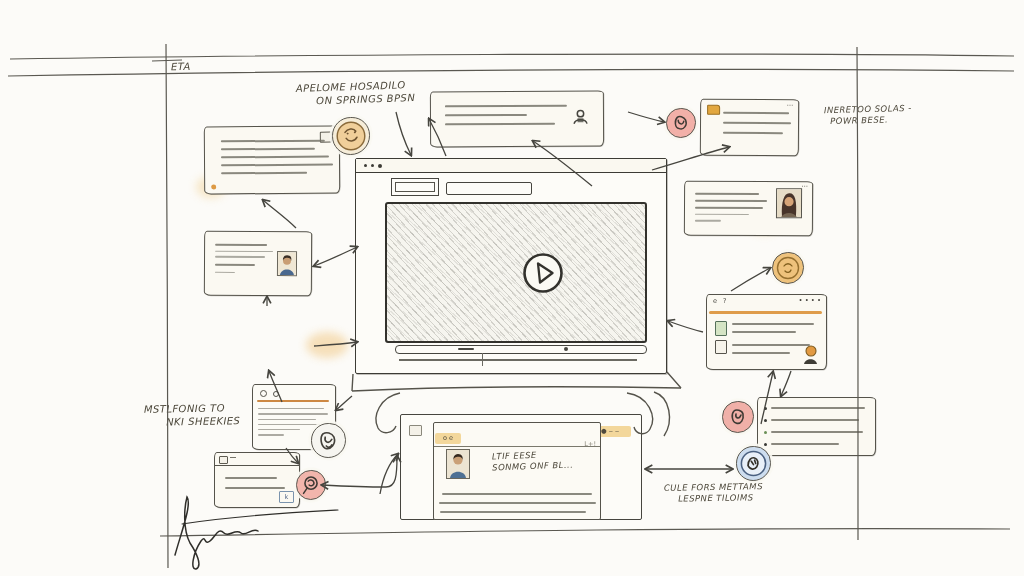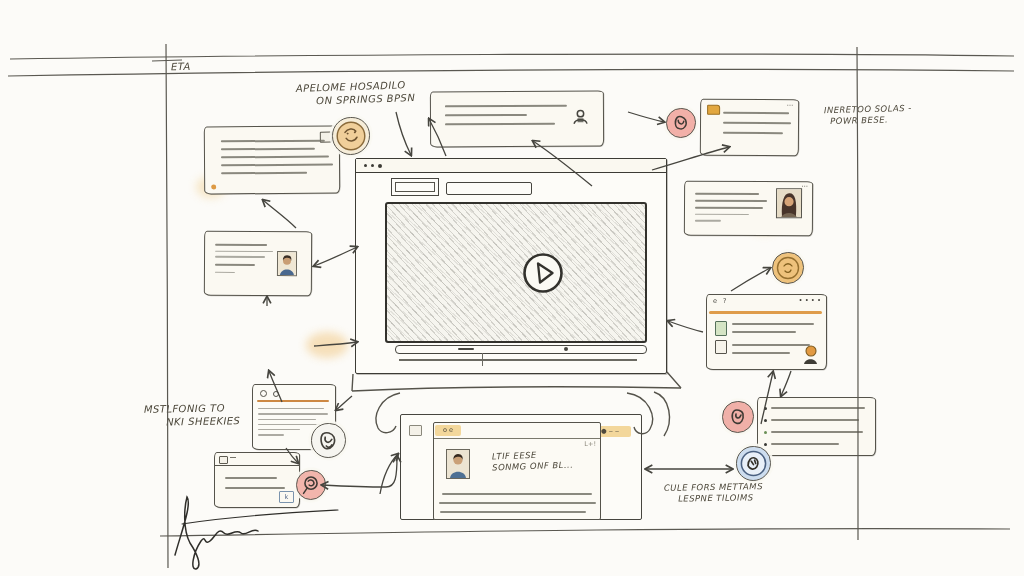--- a/index.html
+++ b/index.html
@@ -258,21 +258,21 @@
         <circle cx="15" cy="15" r="11" fill="#e9f0f8" stroke="#4a6080" stroke-width="1.4"></circle>
         <path d="M10,17 C10,12 13,9 16,10 C19,11 20,15 18,18 C16,21 12,21 10,17 M13,13 l2,3 M16,12 l1,3" fill="none" stroke="#333028" stroke-width="1.5" stroke-linecap="round"></path>
       </svg>
   </div>
 
   <div class="abs" style="left:400px;top:414px;width:240px;height:104px;border:1.5px solid #46453f;background:#fdfcf8;border-radius:2px;">
     <div class="iconbox" style="left:8px;top:10px;width:11px;height:9px;border-color:#8a887c;"></div>
     <div class="chip" style="left:188px;top:11px;width:42px;height:11px;">● ‒ ‒</div>
 
     <div class="abs" style="left:32px;top:7px;width:166px;height:96px;border:1.3px solid #55534b;background:#fcfaf4;border-radius:2px;">
-      <div class="abs" style="left:0;top:0;width:100%;height:15px;border-bottom:1.1px solid #7a786c;">
+      <div class="abs" style="left:0;top:8px;width:100%;height:15px;border-bottom:1.1px solid #7a786c;">
         <div class="chip" style="left:1px;top:2px;width:26px;height:11px;">o e</div>
       </div>
       <div class="abs hw-tiny" style="right:4px;top:17px;color:#8a877a;font-style:normal;">L+!</div>
       <div class="abs" style="left:12px;top:26px;width:22px;height:28px;border:1.1px solid #6a675c;background:#efe8d8;">
         <svg viewBox="0 0 22 28" style="display:block;width:100%;height:100%;">
             <rect width="22" height="28" fill="#ece4d2"></rect>
             <circle cx="11" cy="10" r="4.6" fill="#caa077"></circle>
             <path d="M11,4 C7,4 6,8 6.6,10.4 C5.6,6 16.4,5 15.4,10.4 C16.4,7 15,4 11,4" fill="#35291f"></path>
             <path d="M3,28 C4,19.5 18,19.5 19,28 Z" fill="#4e7094"></path>
           </svg>

